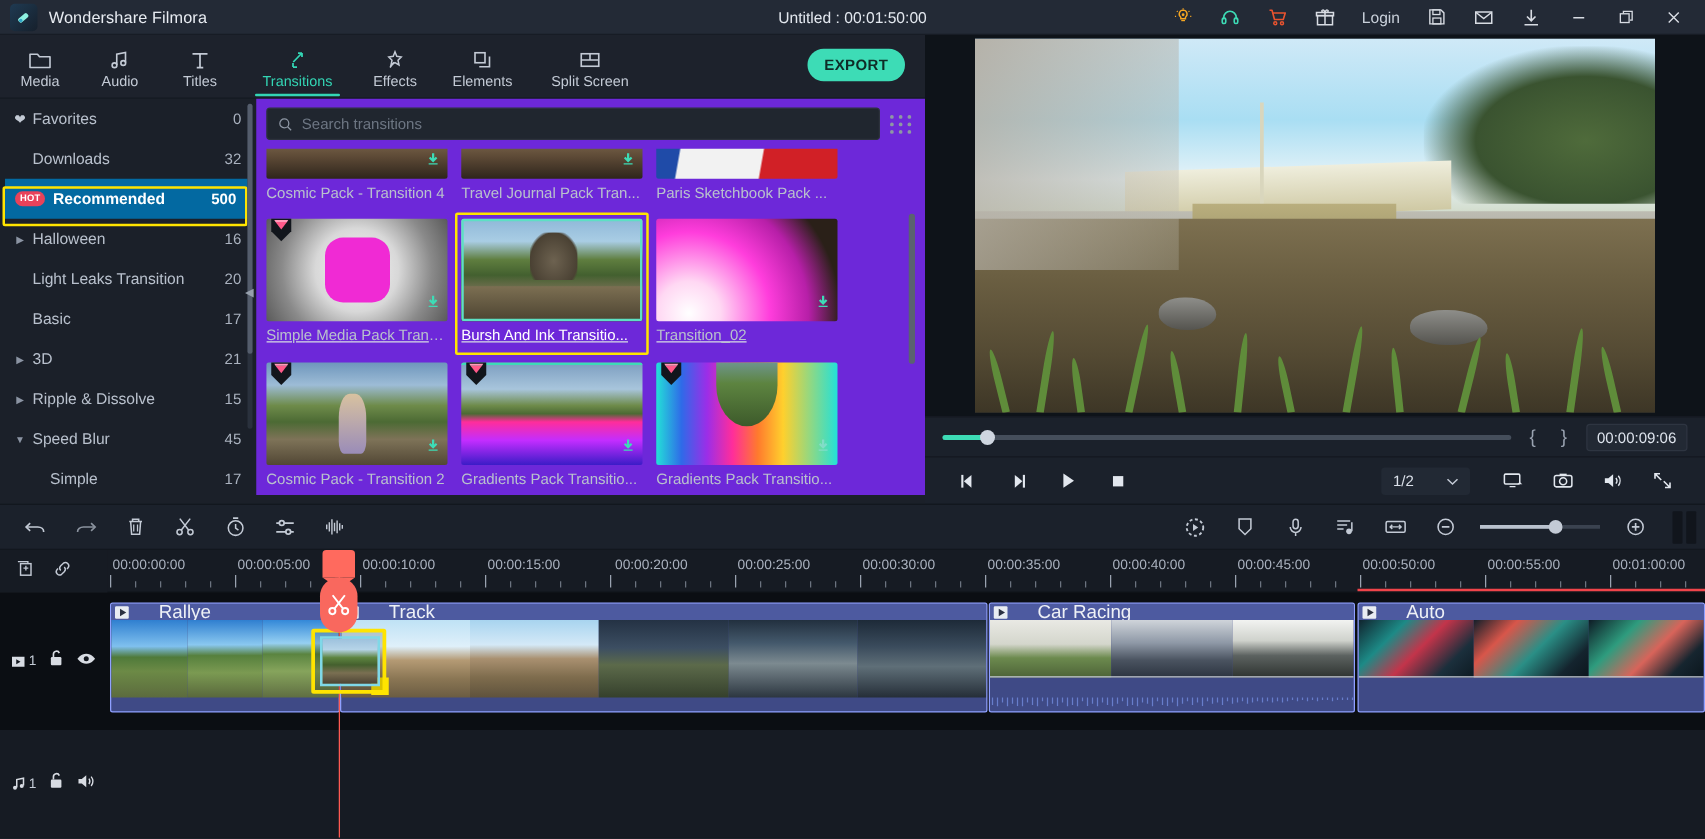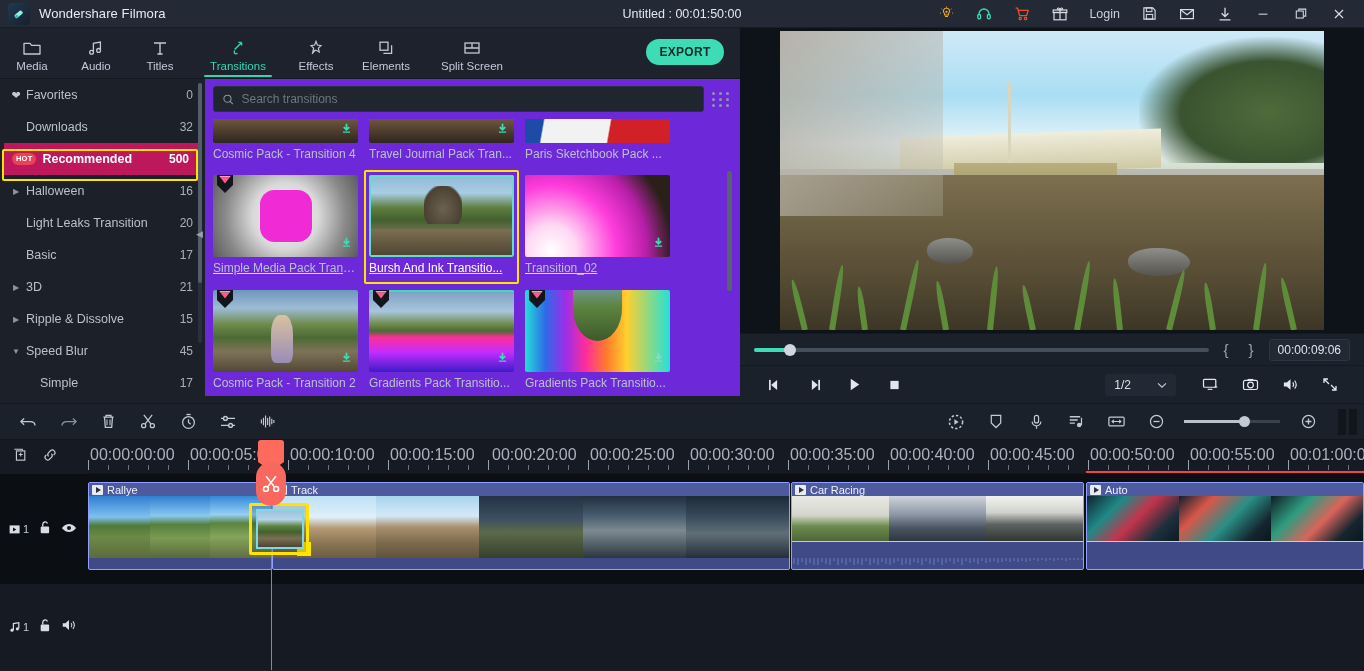--- a/index.html
+++ b/index.html
@@ -67,21 +67,21 @@
   .lib-left { width: 205px; background: #1b2029; position: relative; overflow: hidden;}
   .cat {
     height: 32px; display: flex; align-items: center; font-size: 12.5px;
     color: #b9c1cd; padding-left: 8px; cursor: default; position: relative;
   }
   .cat .arrow { width: 16px; font-size: 8px; color: #8b94a3; text-align:center;}
   .cat .cname { flex: 1; padding-left: 2px; }
   .cat .cnum { padding-right: 12px; font-size: 12px; color: #aab2bf; }
   .cat.indent .cname { padding-left: 32px; }
   .cat.plain .cname { padding-left: 18px; }
-  .cat.sel { background: #be185d; }
+  .cat.sel { background: #0369a1; }
   .cat.sel .cname { color:#fff; font-weight:bold;}
   .cat.sel .cnum { color:#fff; font-weight:bold;}
   .hl-ring { position:absolute; border:2px solid #ffe400; border-radius:2px; pointer-events:none;}
   .hot-badge {
     background:#e8425a; color:#fff; font-size:7.5px; font-weight:bold;
     border-radius:7px; padding:1px 4px; margin-right:4px; letter-spacing:.2px;
     line-height:1.25;
   }
   .heart { width:16px; text-align:center; color:#c3cad5; font-size:11px;}
   .lib-scroll {
@@ -192,41 +192,41 @@
   .tl-right { margin-left:auto; display:flex; align-items:center; padding-right:4px;}
   .zoom-slider { width:96px; height:3px; background:#3a424f; position:relative; margin:0 8px;}
   .zoom-fill { position:absolute; left:0; top:0; height:3px; width:62%; background:#b9c1cd;}
   .zoom-knob { position:absolute; left:62%; top:-4px; width:11px; height:11px; border-radius:50%;
                background:#c3cad5; transform:translateX(-5px);}
   .pause-blk { width:22px; height:26px; display:flex; gap:3px; margin-left:10px;}
   .pause-blk i { display:block; width:8px; height:26px; background:#11151c; border-radius:1px;}
   .ruler { height:34px; background:#161b23; position:relative; border-bottom:1px solid #12171e;}
   .ruler-left { position:absolute; left:0; top:0; width:86px; height:34px; display:flex;
                 align-items:center; gap:14px; padding-left:12px; background:#161b23; z-index:3;}
-  .tick-lbl { position:absolute; top:6px; font-size:16px; color:#aab2bf; transform:translateX(2px);}
+  .tick-lbl { position:absolute; top:6px; font-size:11px; color:#aab2bf; transform:translateX(2px);}
   .tick { position:absolute; bottom:3px; width:1px; background:#6c7480;}
   .tick.major { height:10px; background:#9aa3b1;}
   .tick.minor { height:5px; }
   .unrendered { position:absolute; left:1086px; right:0; bottom:0px; height:2px; background:#f0444a;}
   .tracks { position:relative; background:#10141a; height:196px; }
   .trk-video { position:absolute; left:0; top:0; height:110px; width:100%; background:#0b0e13;}
   .trk-audio { position:absolute; left:0; top:110px; height:86px; width:100%; background:#161b23;}
   .trk-head { position:absolute; left:0; top:0; width:86px; height:100%; display:flex;
               align-items:center; justify-content:space-evenly; }
   .th-ico { display:flex; align-items:center; gap:2px; font-size:11px; color:#c3cad5;}
   .clip {
     position:absolute; border:1px solid #8fa0ff; border-radius:2px; overflow:hidden;
     background:#3f4a86;
   }
   .clip-hdr { height:13px; background:#4d5aa0; display:flex; align-items:center; gap:4px; padding-left:3px;}
   .clip-hdr .ph { width:11px; height:10px; background:#e8ecf2; border-radius:1px;
                   display:flex; align-items:center; justify-content:center;}
   .clip-hdr .ph i { width:0; height:0; border-left:5px solid #2b3142; border-top:3px solid transparent;
                     border-bottom:3px solid transparent; display:block; margin-left:1px;}
-  .clip-name { font-size:11px; color:#eef1f6; white-space:nowrap;}
+  .clip-name { font-size:15px; color:#eef1f6; white-space:nowrap;margin-left:20px;}
   .clip-thumbs { position:absolute; left:0; right:0; top:13px; height:62px; display:flex;}
   .clip-thumbs span { flex:1; display:block; }
   .playhead { position:absolute; top:0; width:1px; background:#ff5a52; z-index:6;}
   .ph-head {
     position:absolute; width:26px; height:34px; z-index:7;
     transform:translateX(-13px);
   }
   .ph-flag { width:26px; height:22px; background:#ff6a5e; border-radius:3px 3px 0 0; position:relative;}
   .ph-flag::after{ content:''; position:absolute; left:0; bottom:-9px; border-left:13px solid transparent;
                    border-right:13px solid transparent; border-top:9px solid #ff6a5e;}

